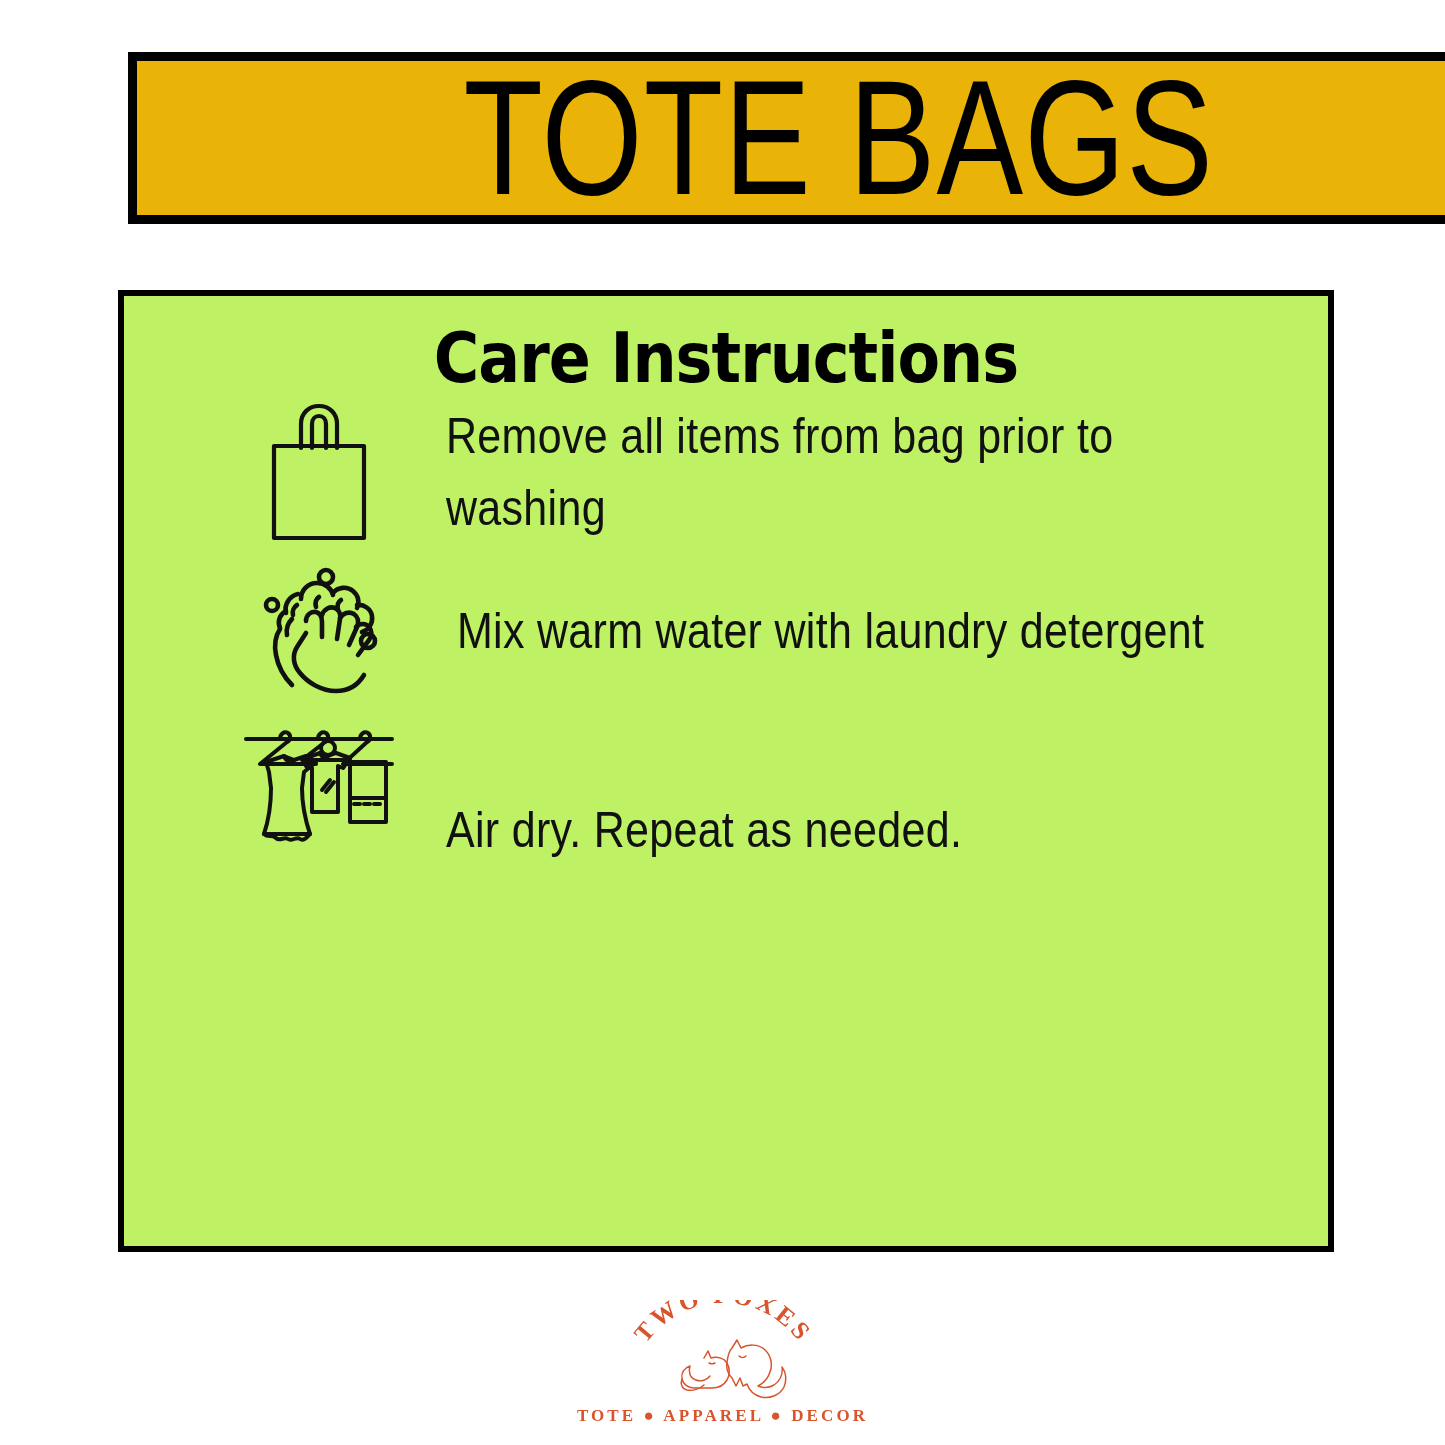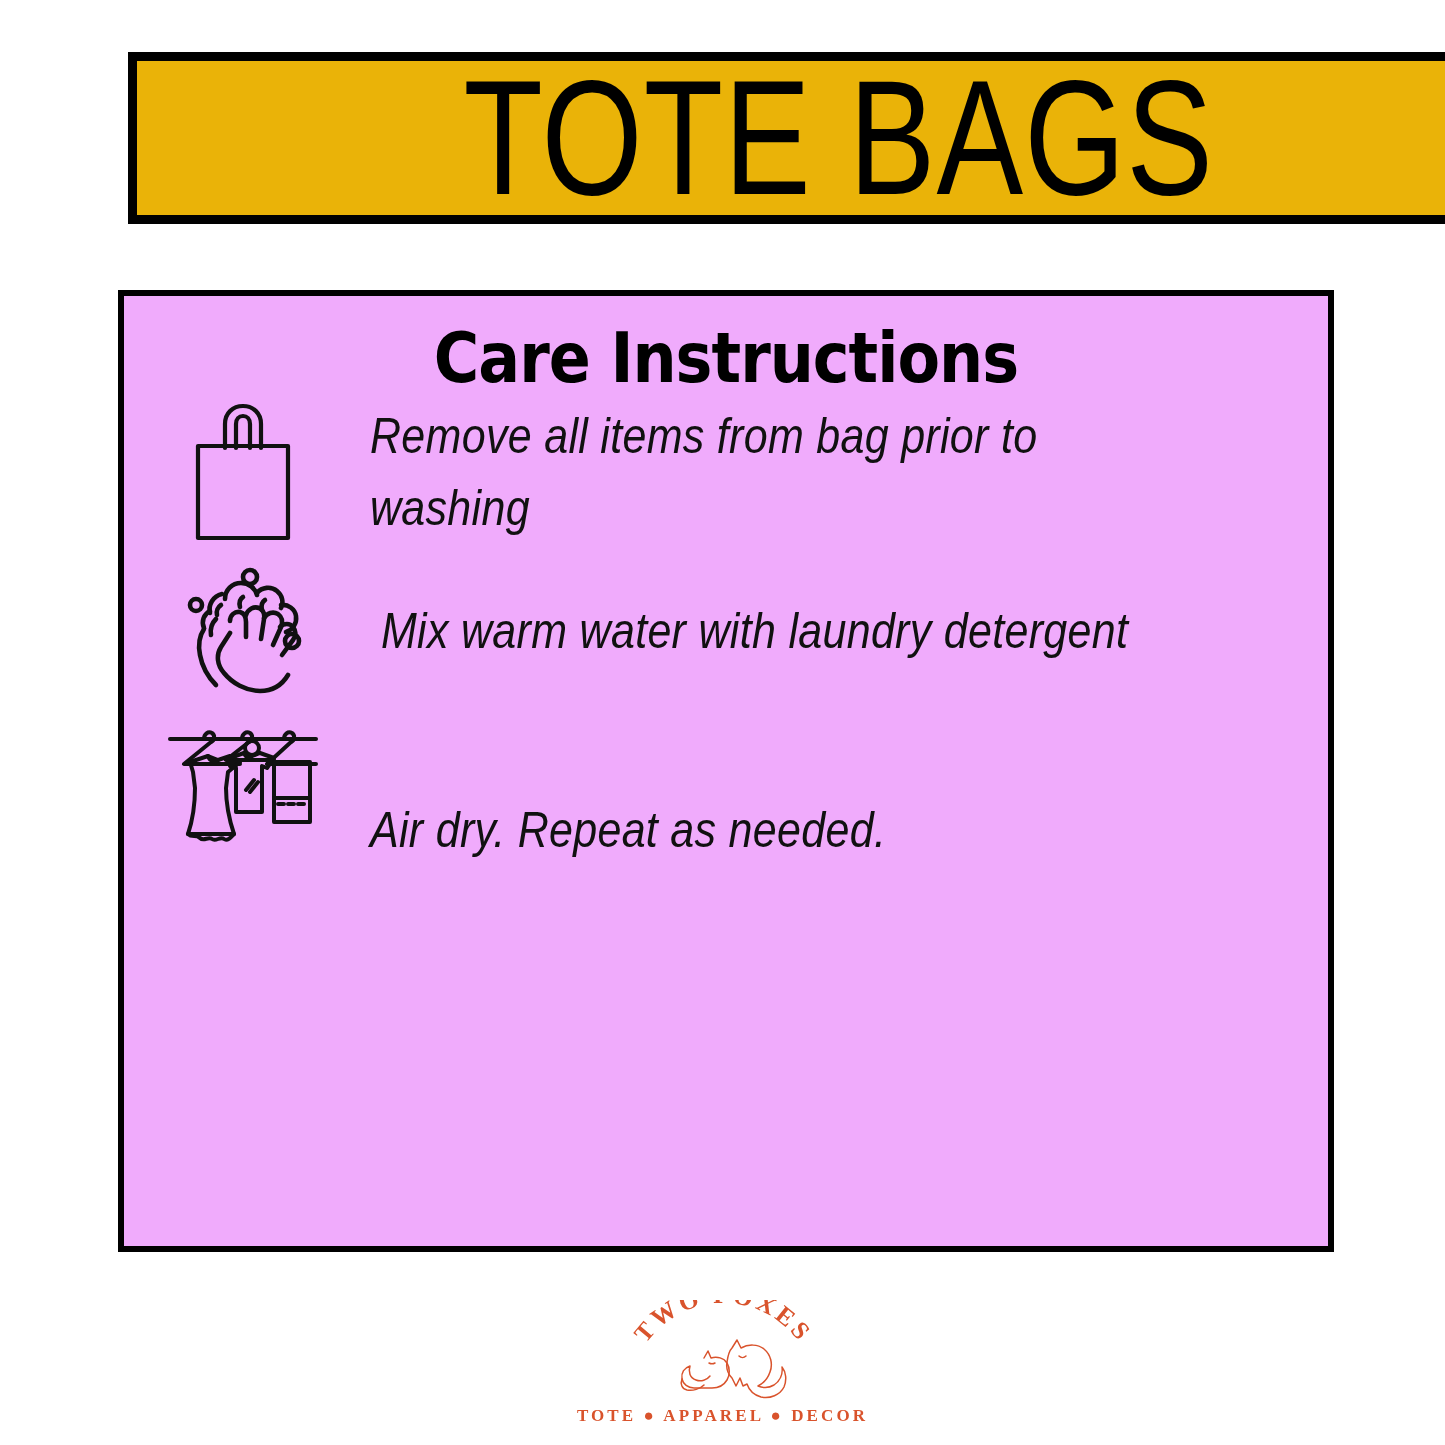--- a/index.html
+++ b/index.html
@@ -42,21 +42,21 @@
     user-select: none;
   }
 
   
   #care-box {
     position: absolute;
     left: 118px;
     top: 290px;
     width: 1216px;
     height: 962px;
-    background: #f0abfc;
+    background: #bef264;
     border: 6px solid #000000;
     box-sizing: border-box;
   }
 
   #care-title {
     text-align: center;
     font-family: "DejaVu Sans", sans-serif;
     font-weight: 700;
     font-size: 62px;
     line-height: 1;
@@ -73,22 +73,21 @@
     position: absolute;
     left: 0;
     top: 96px;
     width: 100%;
   }
   .instruction-row {
     display: flex;
     align-items: center;
     width: 100%;
     box-sizing: border-box;
-    padding-left: 44px;
-    font-style: italic;
+    padding-left: 120px;
   }
   .row-icon {
     width: 150px;
     min-width: 150px;
     height: 150px;
     display: flex;
     align-items: center;
     justify-content: center;
   }
   .row-icon svg {

